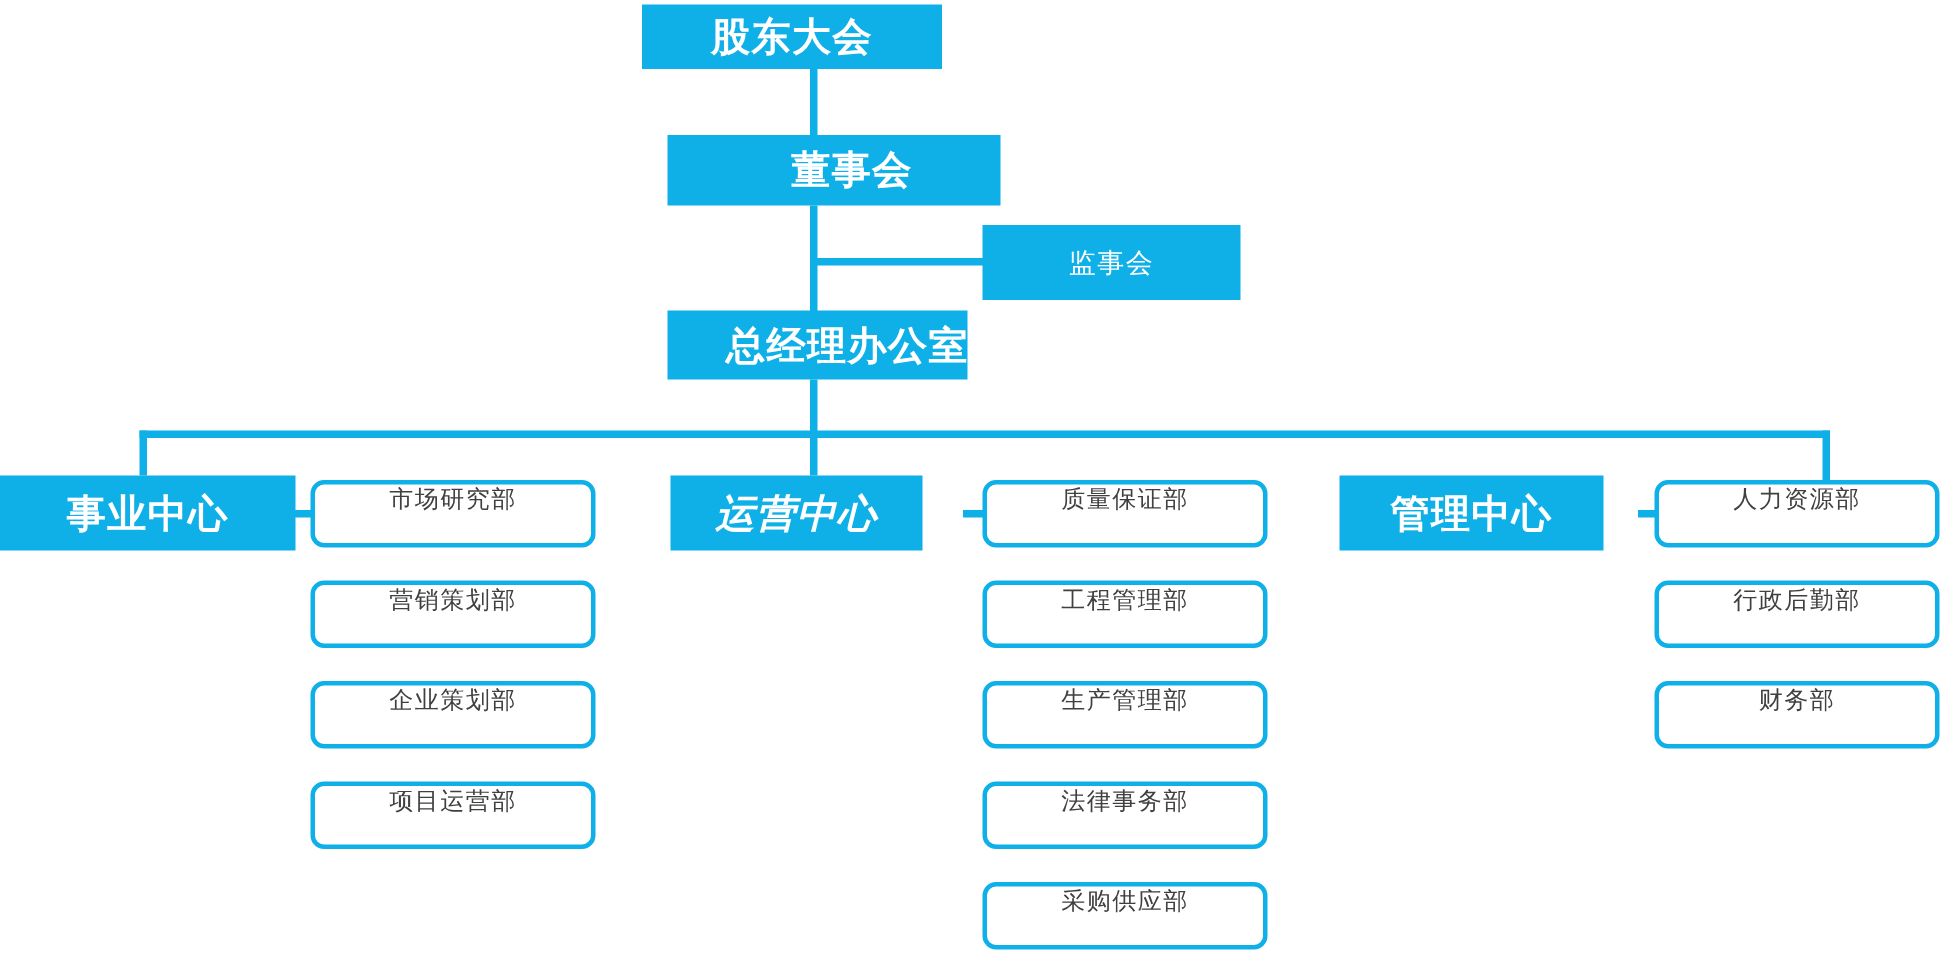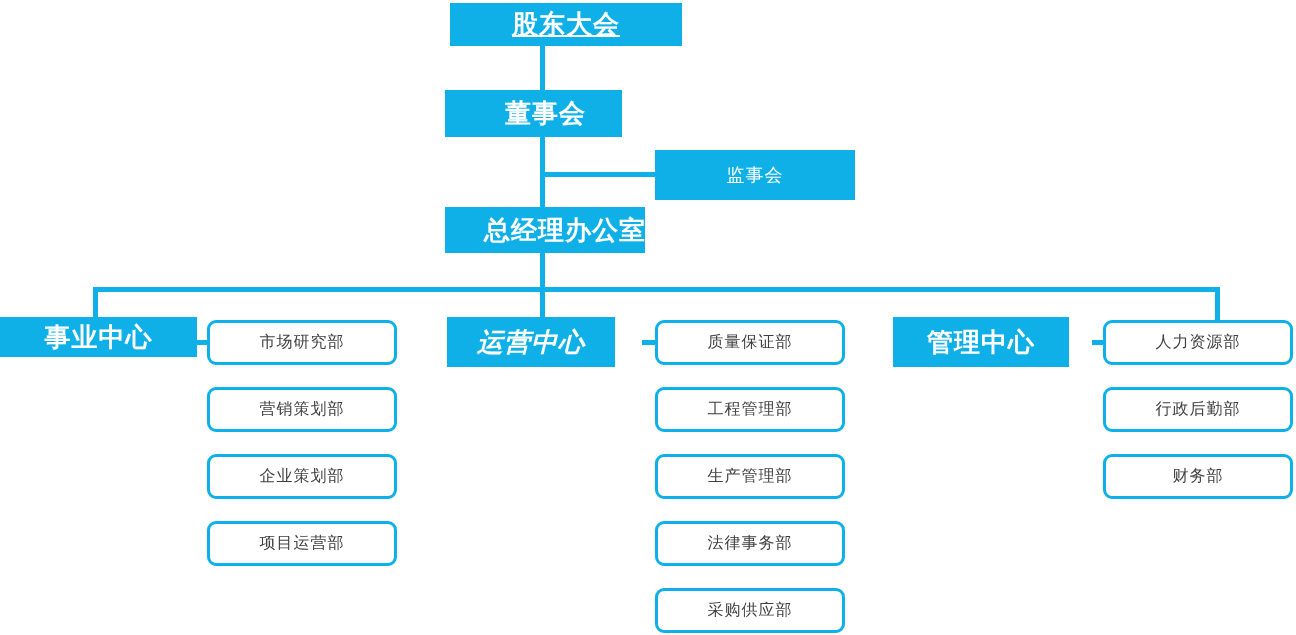--- a/index.html
+++ b/index.html
@@ -41,21 +41,21 @@
     gap: 22px;
     width: 190px;
   }
   .dept-box {
     height: 45px;
     border: 3px solid var(--accent);
     border-radius: 9px;
     background: #ffffff;
     color: var(--dept-text);
     display: flex;
-    align-items: center;
+    align-items: flex-start;
     justify-content: center;
     font-size: 16px;
     letter-spacing: 1px;
     white-space: nowrap;
   }
 </style>
 </head>
 <body>
 
 <div class="canvas">
@@ -64,37 +64,37 @@
   <div class="line" style="left:540px; top:137px; width:5px;   height:71px;"></div>
   <div class="line" style="left:540px; top:172px; width:117px; height:5px;"></div>
   <div class="line" style="left:540px; top:253px; width:5px;   height:64px;"></div>
   <div class="line" style="left:93px;  top:287px; width:1127px;height:5px;"></div>
   <div class="line" style="left:93px;  top:287px; width:5px;   height:30px;"></div>
   <div class="line" style="left:1215px;top:287px; width:5px;   height:34px;"></div>
   <div class="line" style="left:196px; top:340px; width:13px;  height:5px;"></div>
   <div class="line" style="left:642px; top:340px; width:15px;  height:5px;"></div>
   <div class="line" style="left:1092px;top:340px; width:13px;  height:5px;"></div>
 
-  <div class="node-blue" style="left:450px; top:3px; width:232px; height:43px;text-decoration:underline;">
+  <div class="node-blue" style="left:428px; top:3px; width:200px; height:43px;">
     <span>股东大会</span>
   </div>
 
-  <div class="node-blue" style="left:445px; top:90px; width:177px; height:47px;padding-left:24px;">
+  <div class="node-blue" style="left:445px; top:90px; width:222px; height:47px;padding-left:24px;">
     <span>董事会</span>
   </div>
 
-  <div class="node-blue small-text" style="left:655px; top:150px; width:200px; height:50px;align-items:center;">
+  <div class="node-blue small-text" style="left:655px; top:150px; width:172px; height:50px;align-items:center;">
     <span>监事会</span>
   </div>
 
   <div class="node-blue" style="left:445px; top:207px; width:200px; height:46px;padding-left:40px;">
     <span>总经理办公室</span>
   </div>
 
-  <div class="node-blue" style="left:0px; top:317px; width:197px; height:40px;align-items:center;">
+  <div class="node-blue" style="left:0px; top:317px; width:197px; height:50px;align-items:center;">
     <span>事业中心</span>
   </div>
 
   <div class="node-blue" style="left:447px; top:317px; width:168px; height:50px;font-style:italic;">
     <span>运营中心</span>
   </div>
 
   <div class="node-blue" style="left:893px; top:317px; width:176px; height:50px;">
     <span>管理中心</span>
   </div>

